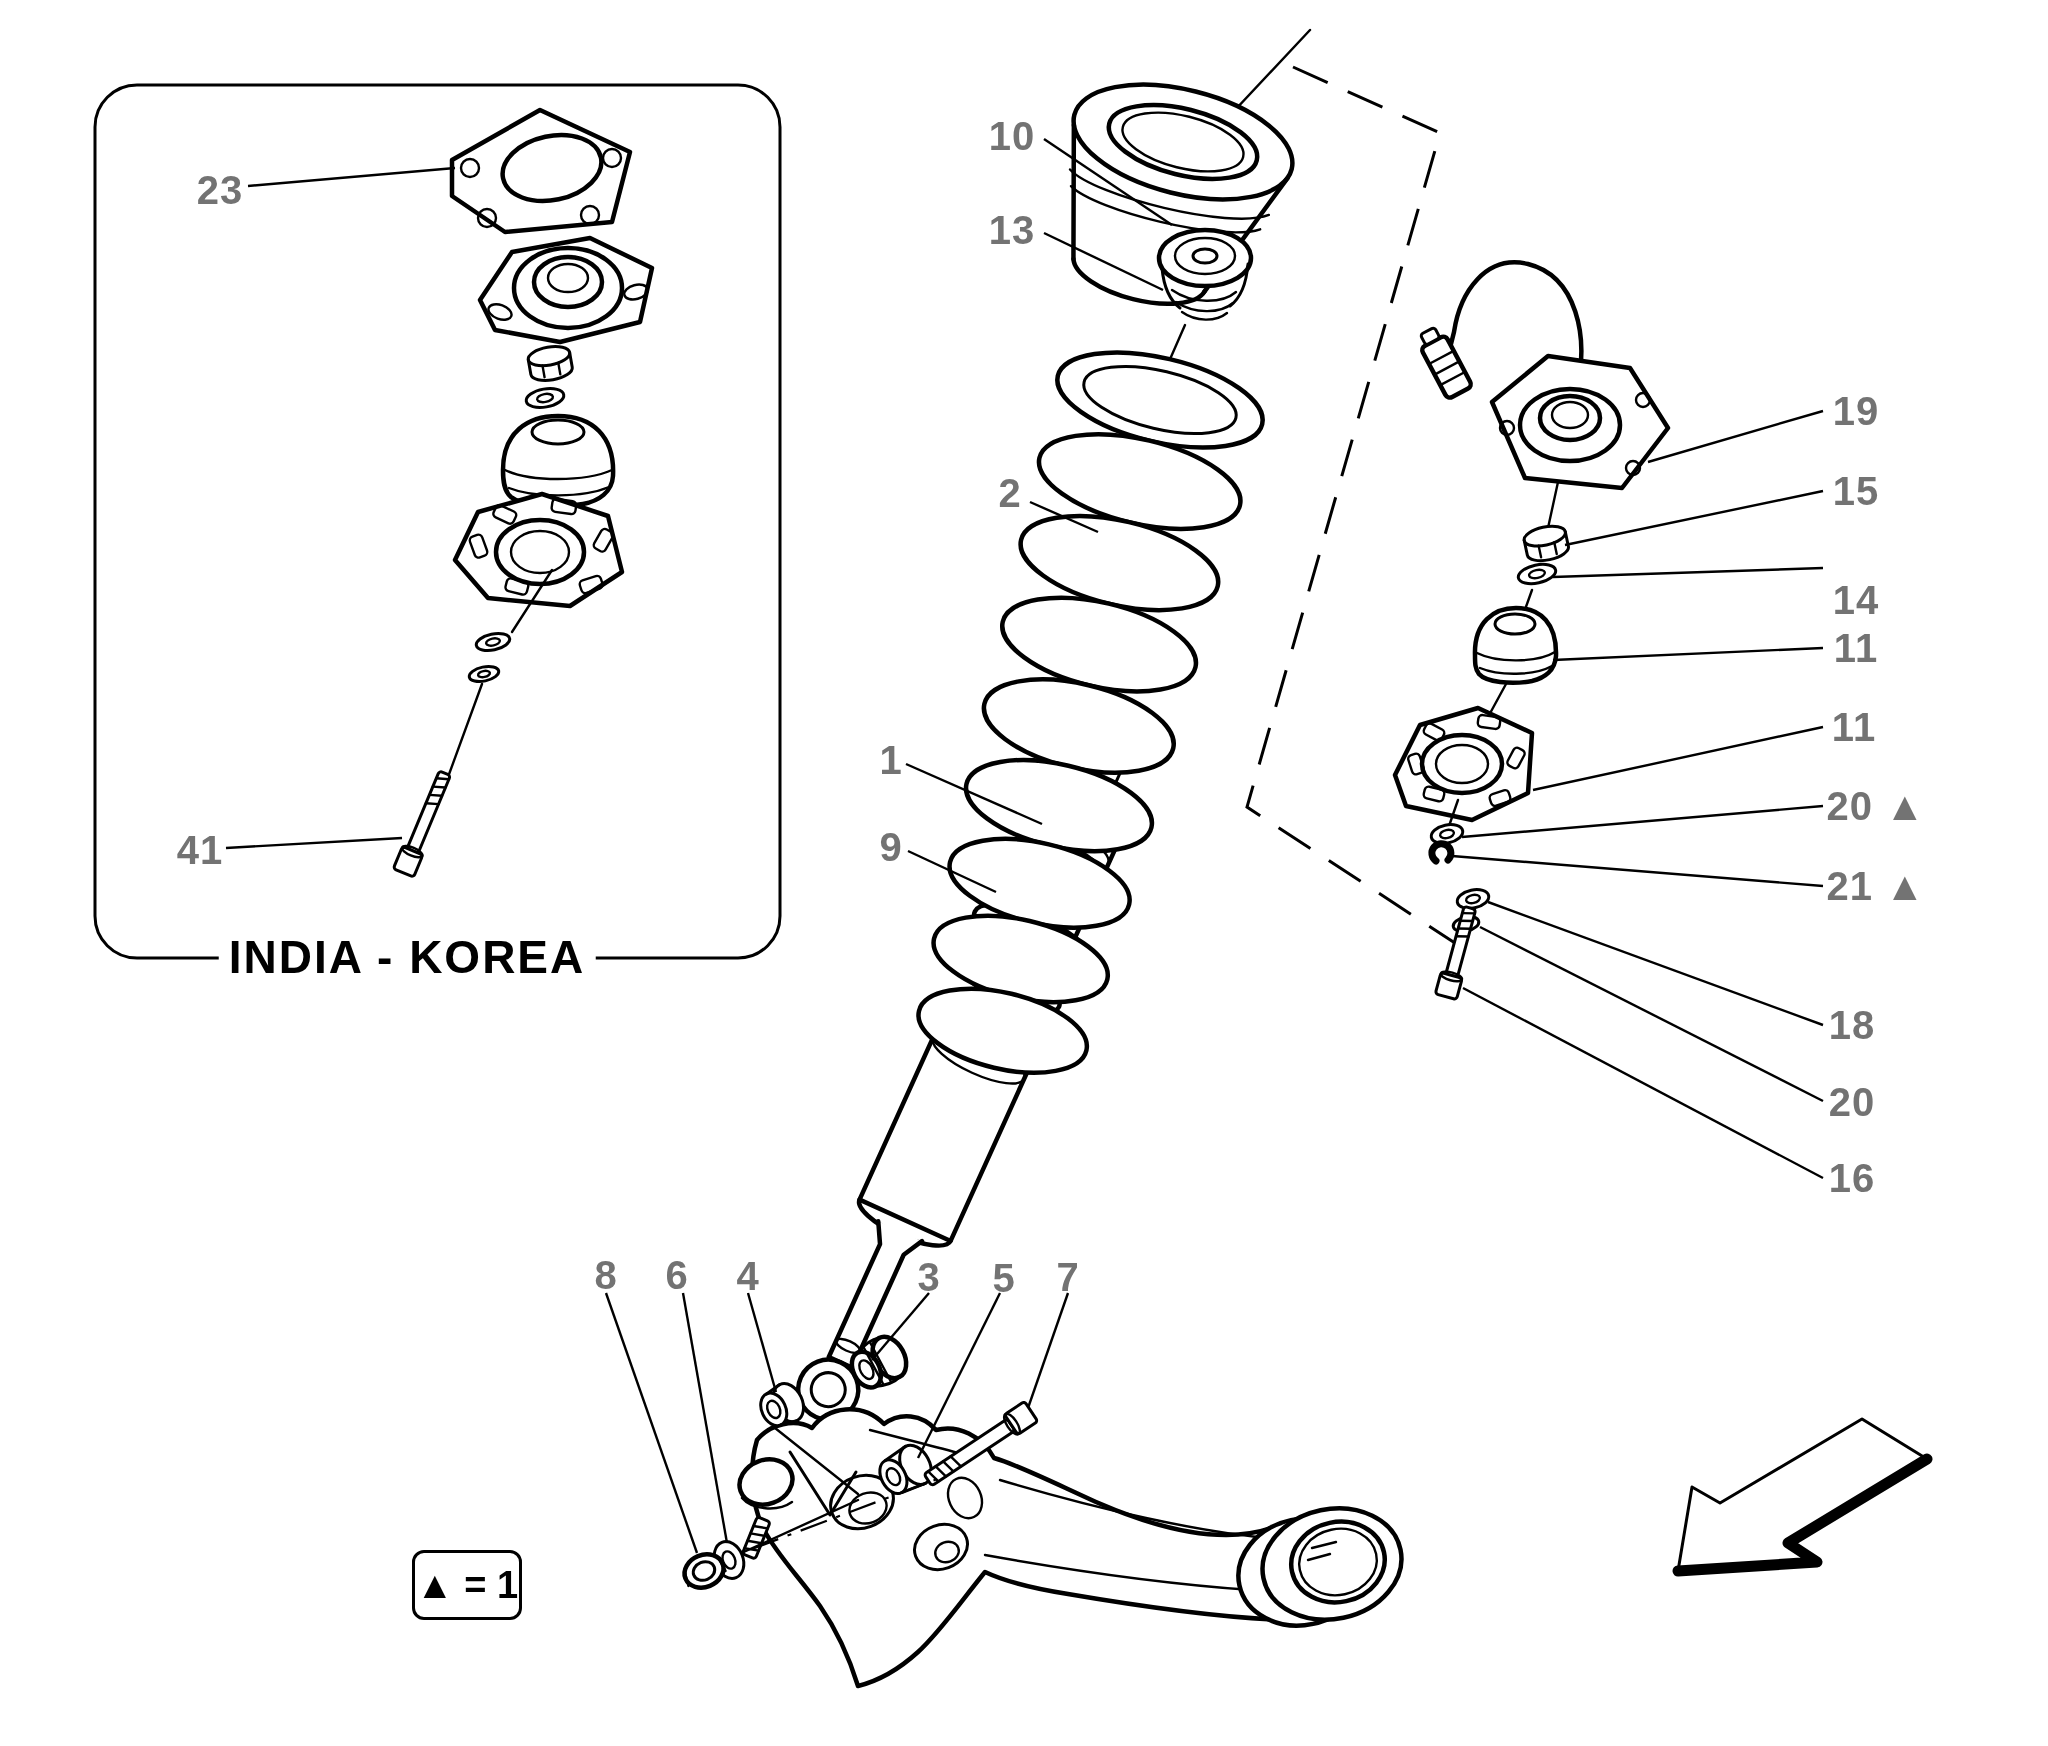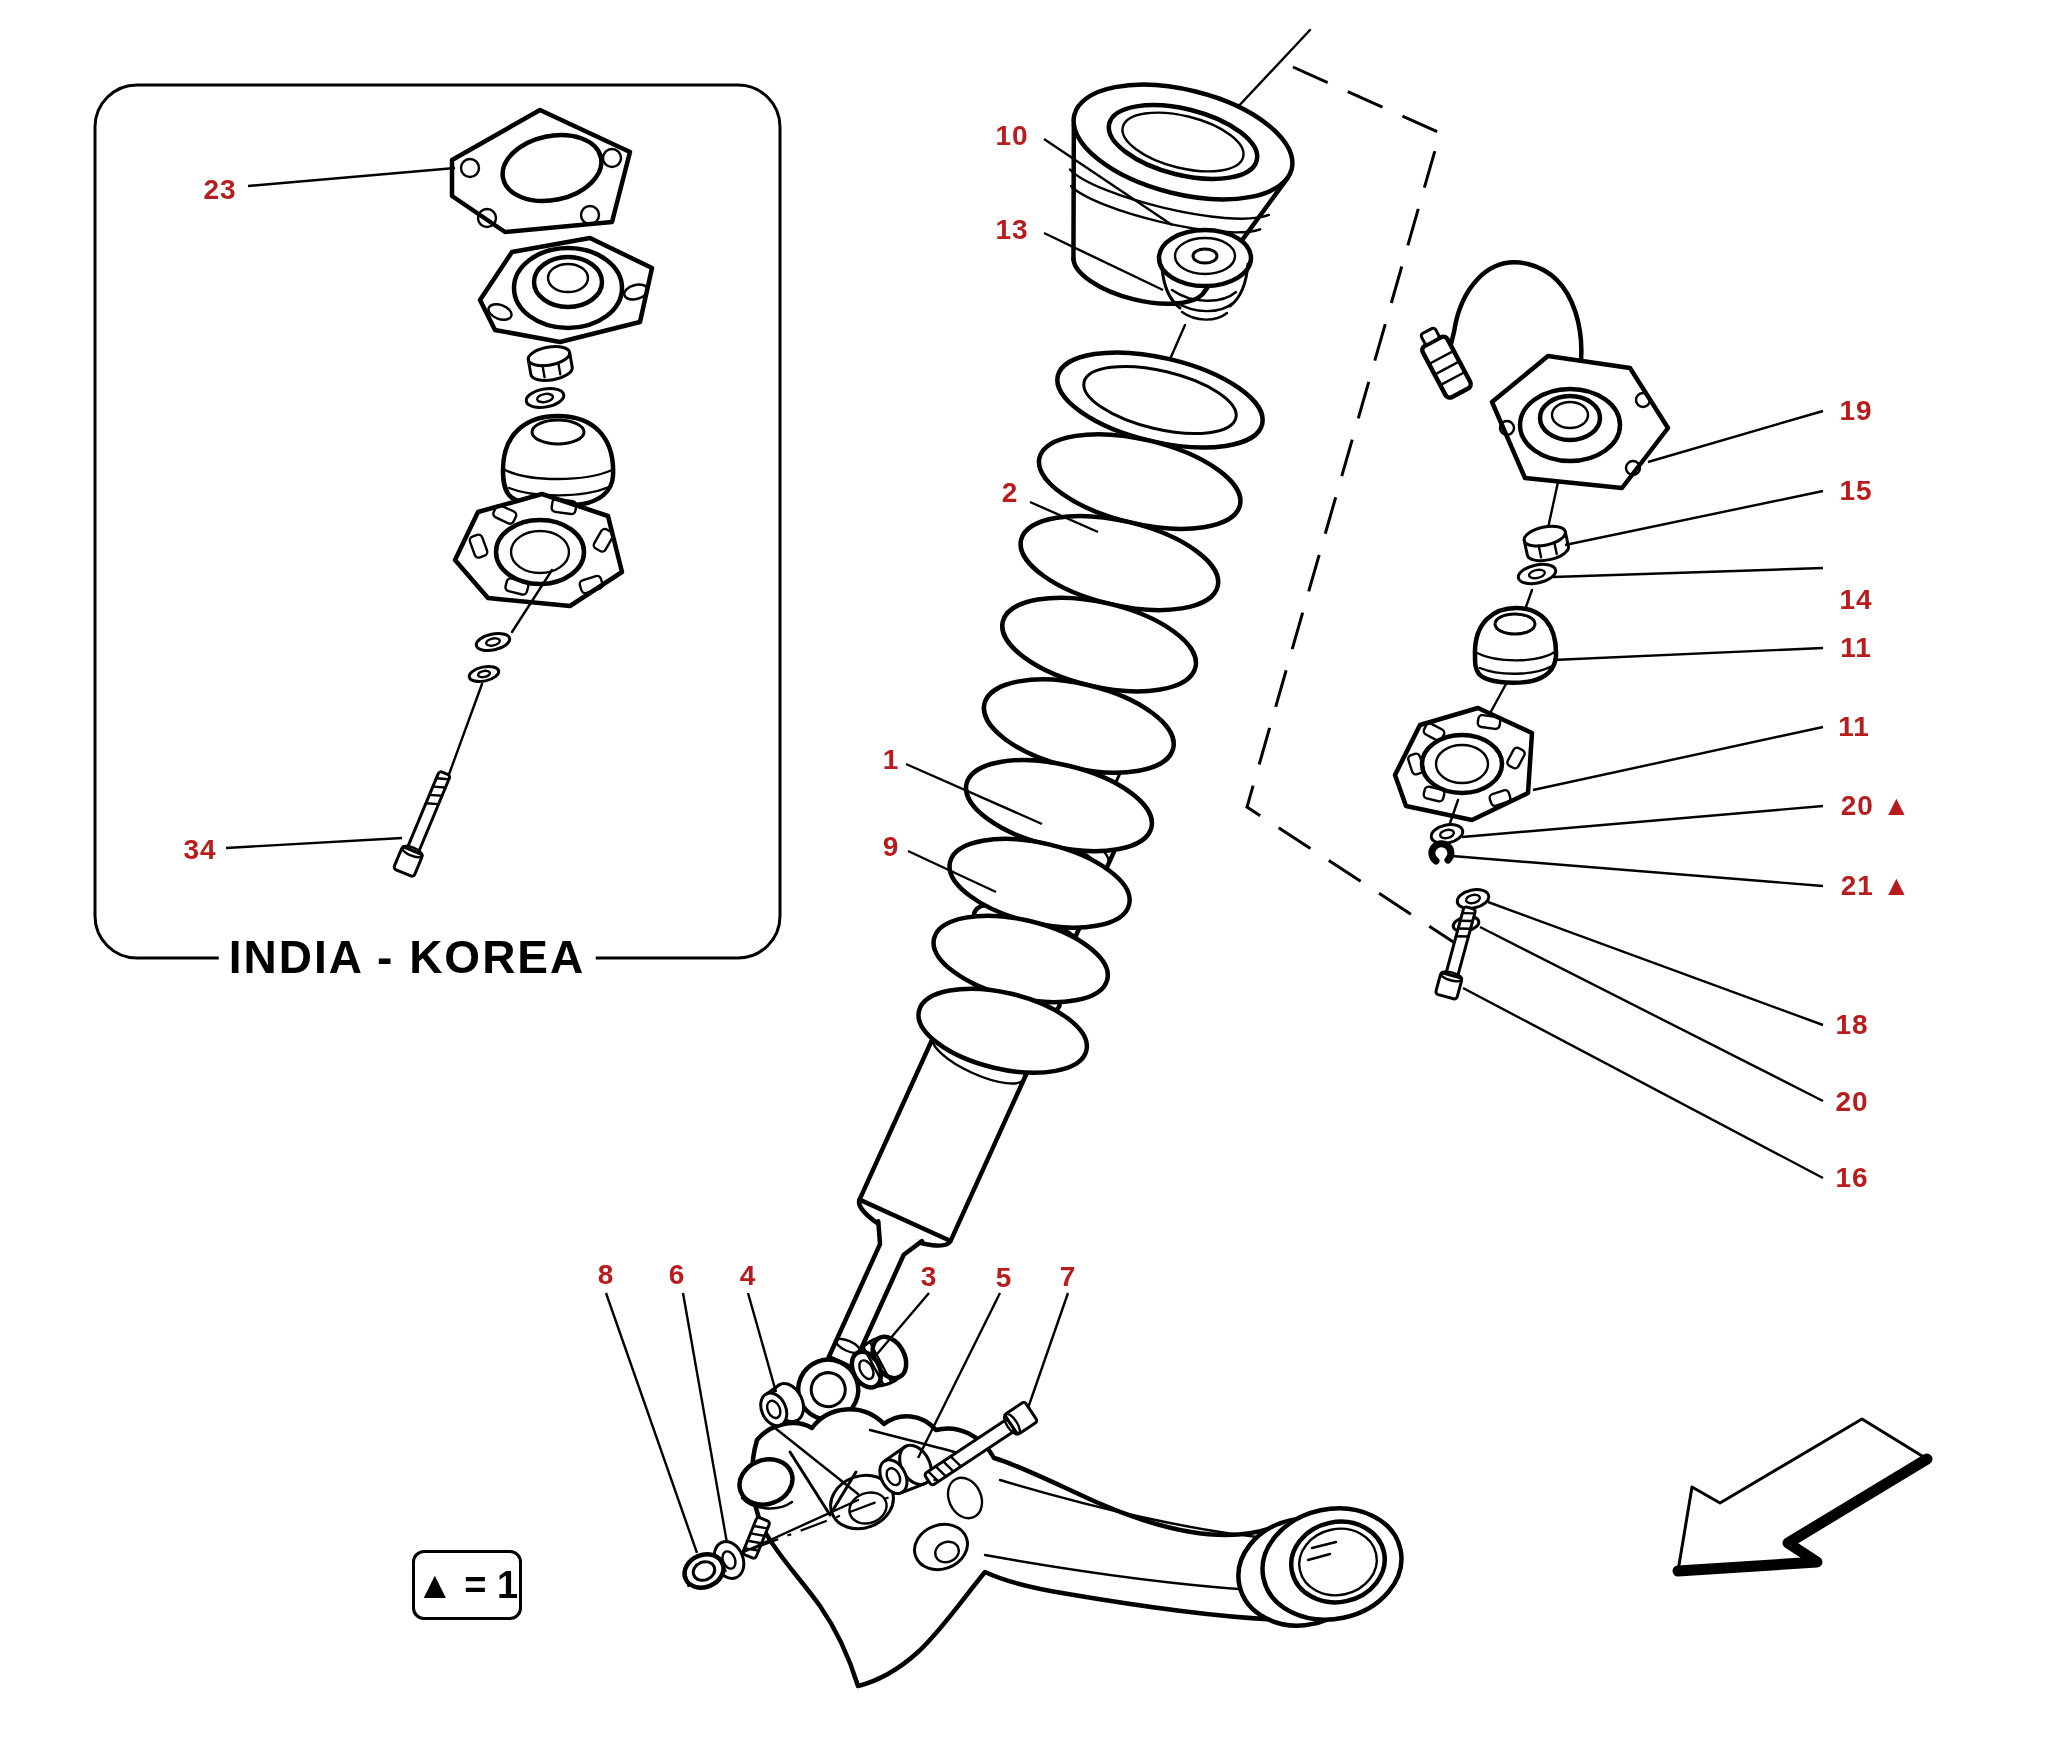--- a/index.html
+++ b/index.html
@@ -1,20 +1,20 @@
 <!DOCTYPE html>
 <html><head>
 <meta charset="utf-8">
 <style>
   html,body{margin:0;padding:0;background:#ffffff;}
   .canvas{position:relative;width:2048px;height:1746px;background:#ffffff;overflow:hidden;
           font-family:"Liberation Sans","DejaVu Sans",sans-serif;}
   svg{position:absolute;left:0;top:0;}
   .callout-label{position:absolute;transform:translate(-50%,-50%);font-weight:bold;
-                 font-size:28px;color:#b91c1c;white-space:nowrap;letter-spacing:1px;}
+                 font-size:40px;color:#737373;white-space:nowrap;letter-spacing:1px;}
   .region-label{position:absolute;transform:translate(-50%,-50%);font-weight:bold;
                 font-size:46px;color:#000;letter-spacing:2px;white-space:nowrap;background:#fff;padding:0 10px;}
   .legend-box{position:absolute;left:412px;top:1550px;width:104px;height:64px;
               border:3.5px solid #000;border-radius:12px;display:flex;align-items:center;
               justify-content:center;font-weight:bold;font-size:38px;color:#000;background:#fff;}
   
   .s4{stroke:#000;stroke-width:4.5;fill:none;stroke-linecap:round;stroke-linejoin:round;}
   .s3{stroke:#000;stroke-width:3;fill:none;stroke-linecap:round;stroke-linejoin:round;}
   .s2{stroke:#000;stroke-width:2.4;fill:none;stroke-linecap:round;stroke-linejoin:round;}
   .fw{fill:#ffffff;}
@@ -376,15 +376,15 @@
       <div class="callout-label" style="left: 1856px; top: 491px;">15</div>
       <div class="callout-label" style="left: 1856px; top: 600px;">14</div>
       <div class="callout-label" style="left: 1856px; top: 648px;">11</div>
       <div class="callout-label" style="left: 1854px; top: 727px;">11</div>
       <div class="callout-label" style="left: 1876px; top: 806px;">20 ▲</div>
       <div class="callout-label" style="left: 1876px; top: 886px;">21 ▲</div>
       <div class="callout-label" style="left: 1852px; top: 1025px;">18</div>
       <div class="callout-label" style="left: 1852px; top: 1102px;">20</div>
       <div class="callout-label" style="left: 1852px; top: 1178px;">16</div>
       <div class="callout-label" style="left: 220px; top: 190px;">23</div>
-      <div class="callout-label" style="left: 200px; top: 850px;">34</div>
+      <div class="callout-label" style="left: 200px; top: 850px;">41</div>
     </div>
 </div>
 
 </body></html>

